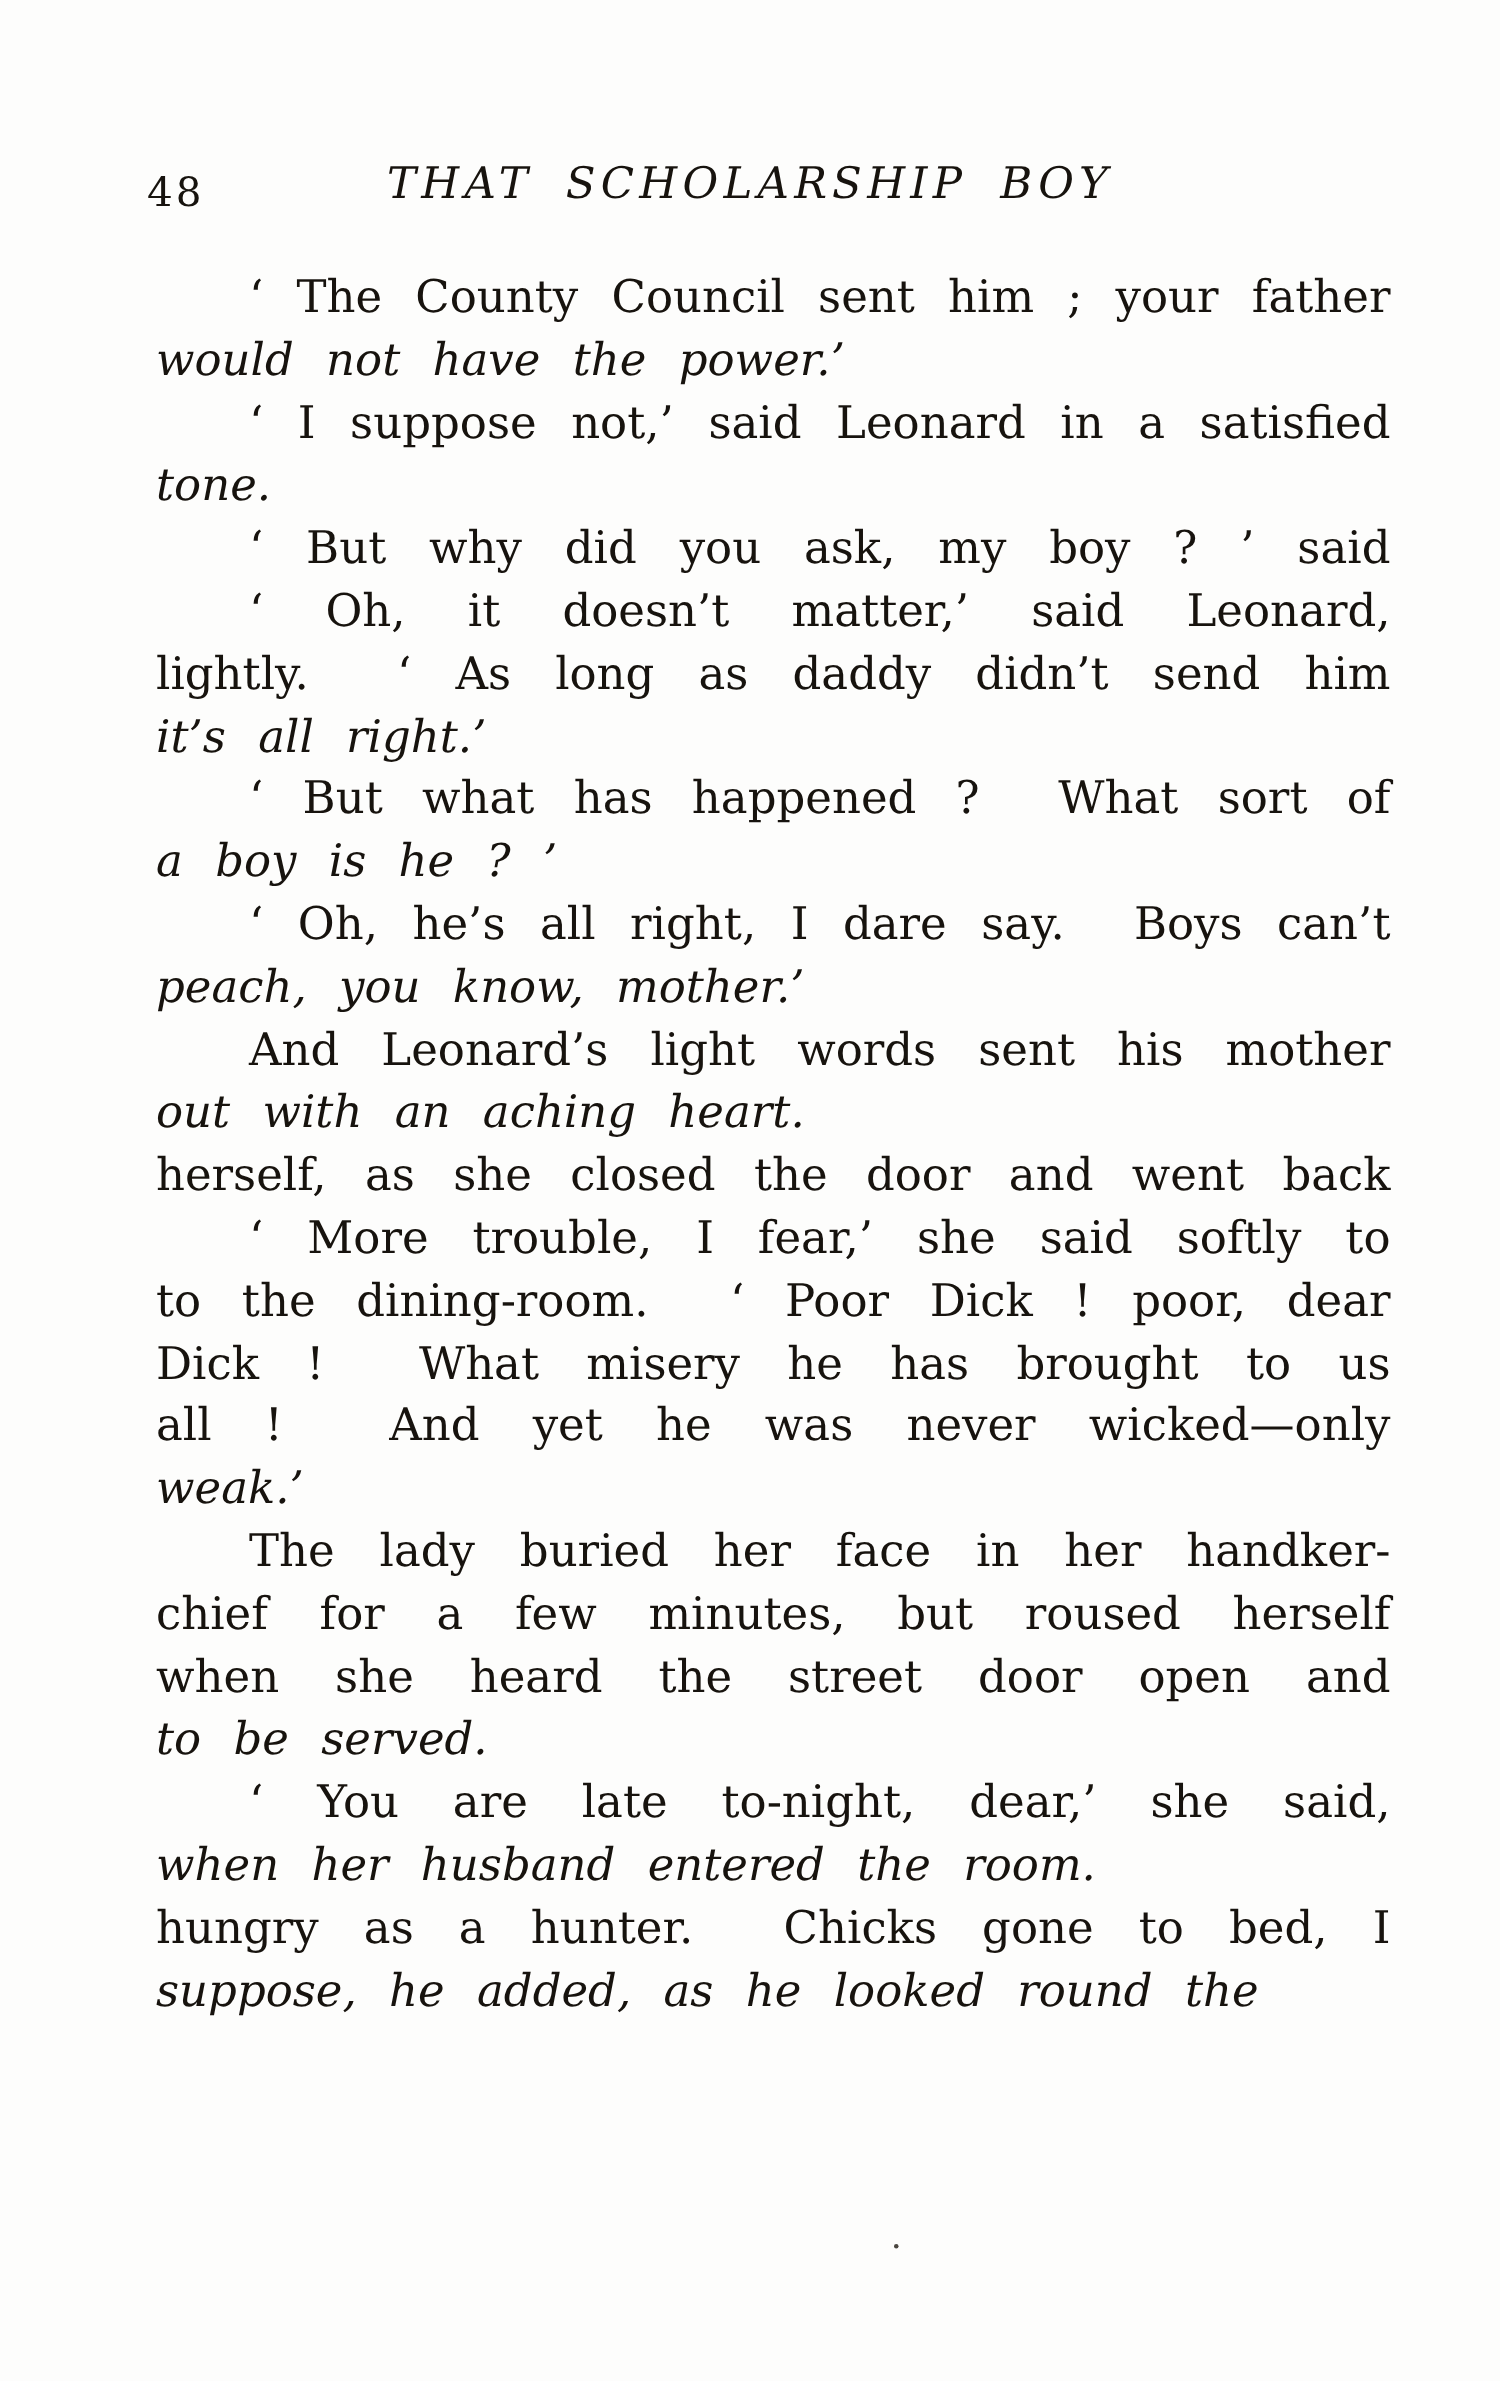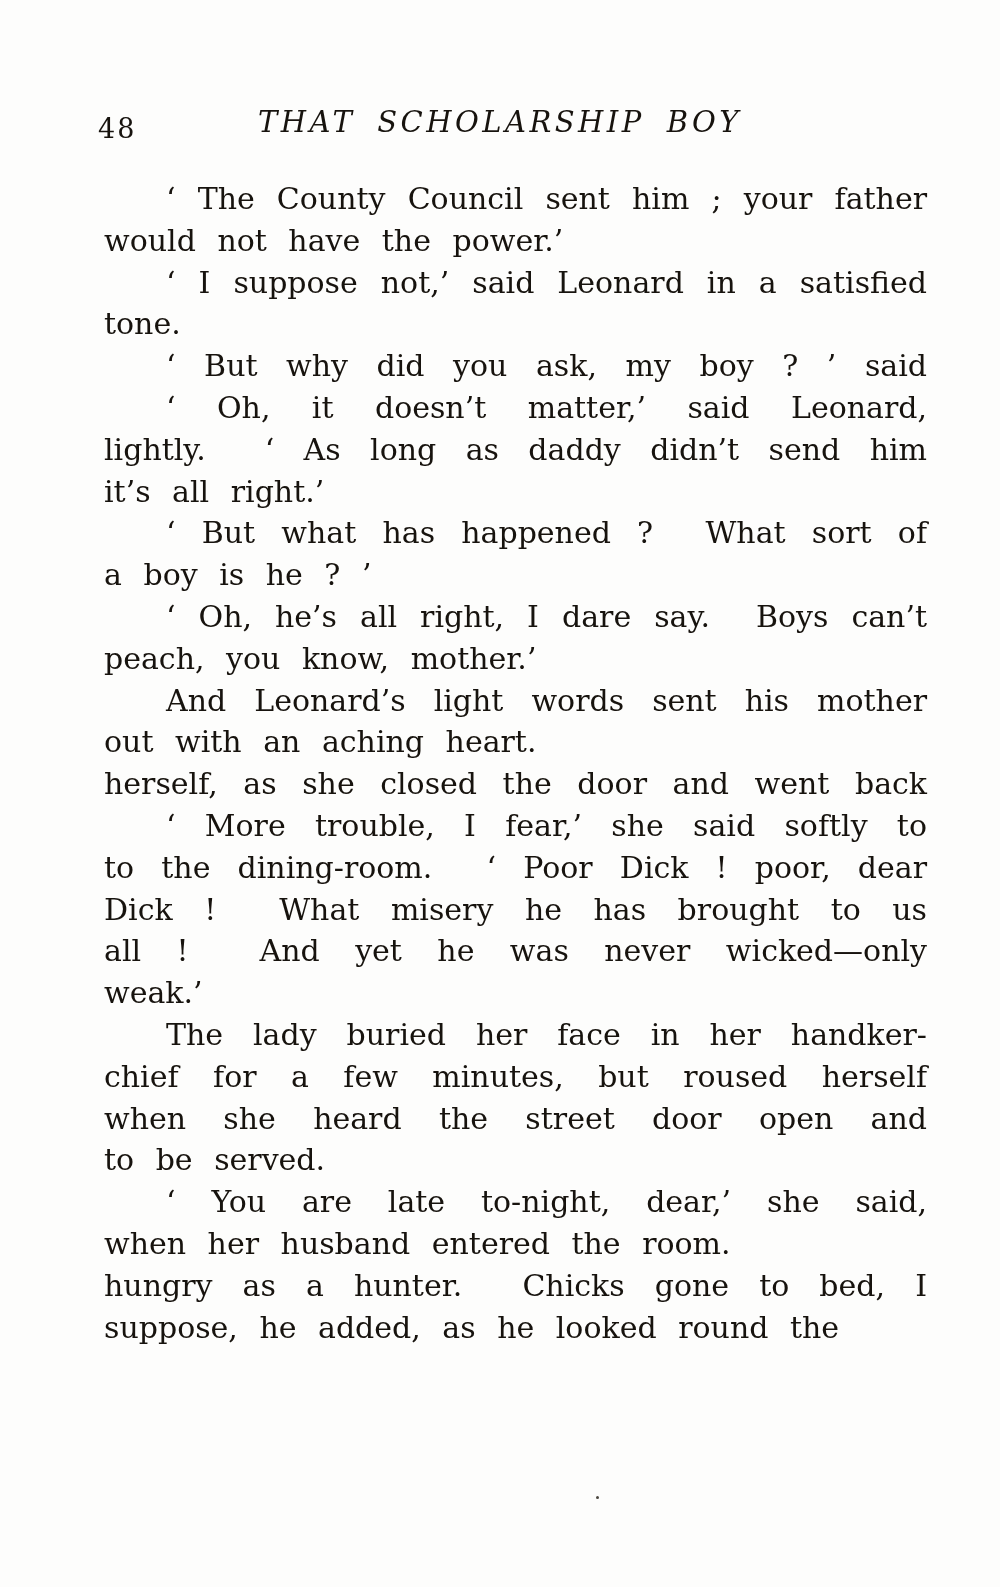--- a/index.html
+++ b/index.html
@@ -55,20 +55,21 @@
     text-align: justify;
     text-align-last: justify;
     word-spacing: 0.16em;
   }
   .line.indent {
     text-indent: 62px;
   }
   .line.last {
     text-align-last: left;
     word-spacing: 0.40em;
+    font-style: italic;
   }
   .speck {
     position: absolute;
     left: 596px;
     top: 1496px;
     width: 3px;
     height: 3px;
     background: #4a463f;
     border-radius: 50%;
   }

